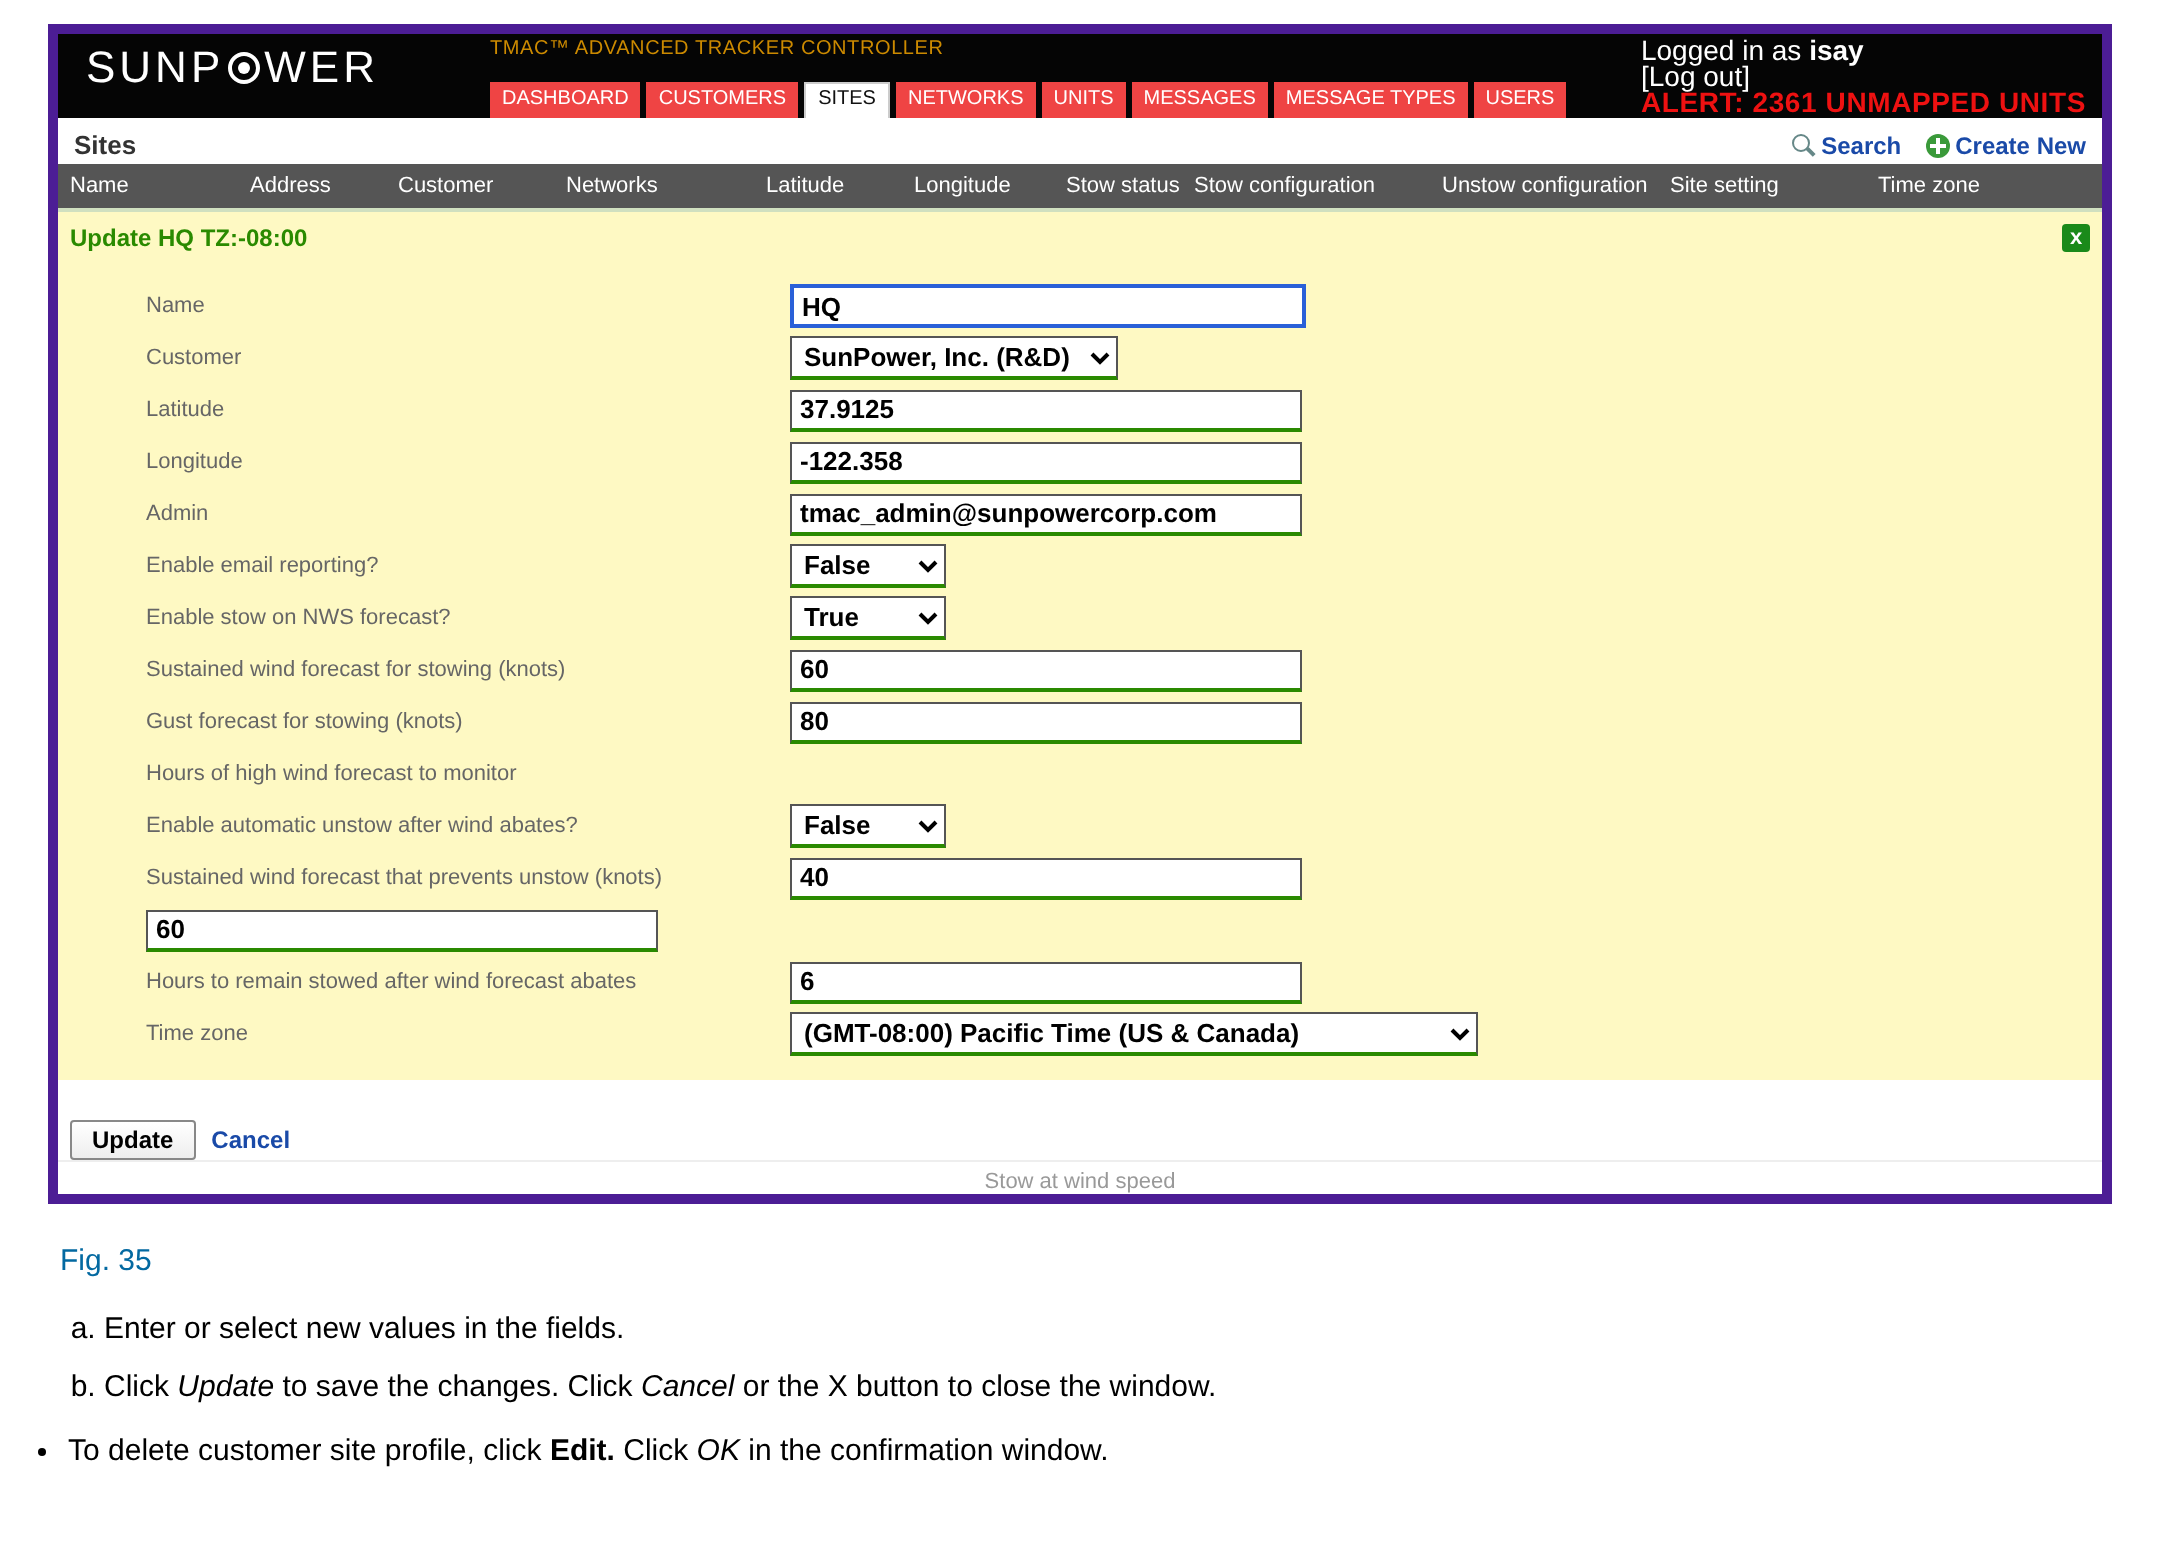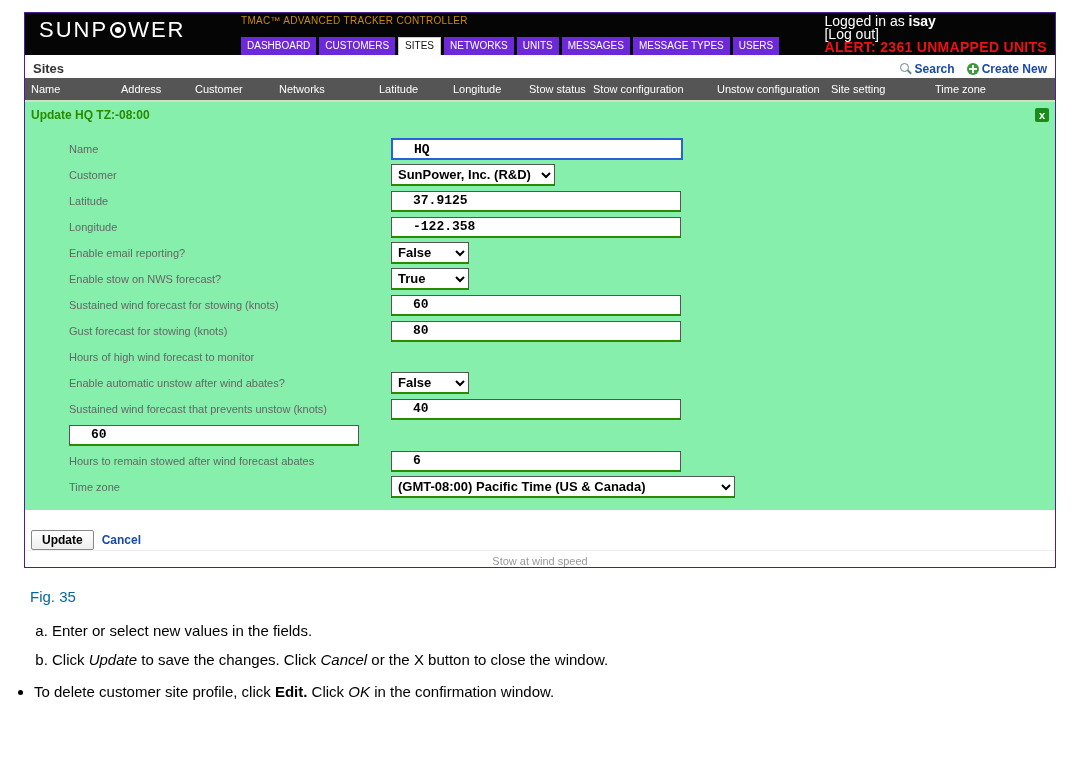--- a/index.html
+++ b/index.html
@@ -8,21 +8,21 @@
     font-size: 12px;
     background: #fff;
     color: #000;
   }
   .page {
     width: 1080px;
     margin: 0 auto;
   }
   .app-frame {
     margin: 12px 24px 12px 24px;
-    border: 1px solid #4c1d95;
+    border: 5px solid #4c1d95;
     background: #fff;
   }
   .top-black {
     background: #050505;
     color: #fff;
     display: flex;
     align-items: flex-start;
     position: relative;
     height: 42px;
   }
@@ -78,21 +78,21 @@
     letter-spacing: 0.3px;
   }
   .nav-tabs {
     position: absolute;
     bottom: 0;
     left: 216px;
     display: flex;
     gap: 3px;
   }
   .nav-tabs .tab {
-    background: #6d28d9;
+    background: #ef4444;
     color: #fff;
     font-size: 10px;
     font-family: Verdana, sans-serif;
     padding: 2px 6px 2px 6px;
     border: none;
     cursor: pointer;
     line-height: 14px;
   }
   .nav-tabs .tab.active {
     background: #fff;
@@ -152,21 +152,21 @@
     font-size: 11px;
     display: flex;
     padding: 4px 0 4px 6px;
     font-family: Arial, sans-serif;
   }
   .col-header div {
     padding-right: 4px;
     line-height: 14px;
   }
   .form-panel {
-    background: #86efac;
+    background: #fef9c3;
     border-top: 2px solid #d0e0c0;
     position: relative;
     padding: 0 0 10px 0;
   }
   .form-title {
     color: #2a8a00;
     font-weight: bold;
     font-size: 12px;
     padding: 6px 6px 14px 6px;
   }
@@ -198,22 +198,22 @@
     font-family: Verdana, sans-serif;
     padding-right: 6px;
   }
   .form-row input[type=text] {
     width: 246px;
     height: 18px;
     border: 1px solid #555;
     border-bottom: 2px solid #2a8a00;
     font-size: 13px;
     font-weight: bold;
-    padding: 0 21px;
-    font-family: Liberation Mono, monospace;
+    padding: 0 4px;
+    font-family: Liberation Sans, sans-serif;
   }
   .form-row select {
     height: 22px;
     border: 1px solid #555;
     border-bottom: 2px solid #2a8a00;
     font-size: 13px;
     font-weight: bold;
     padding: 0 2px;
     font-family: Arial;
     background: #fff;
@@ -360,20 +360,24 @@
             <div class="flabel">Customer</div>
             <select class="sel-med"><option>SunPower, Inc. (R&amp;D)</option></select>
           </div>
           <div class="form-row">
             <div class="flabel">Latitude</div>
             <input type="text" value="37.9125" style="">
           </div>
           <div class="form-row">
             <div class="flabel">Longitude</div>
             <input type="text" value="-122.358" style="">
+          </div>
+          <div class="form-row">
+            <div class="flabel">Admin</div>
+            <input type="text" value="tmac_admin@sunpowercorp.com" style="">
           </div>
           <div class="form-row">
             <div class="flabel">Enable email reporting?</div>
             <select class="sel-small"><option>False</option></select>
           </div>
           <div class="form-row">
             <div class="flabel">Enable stow on NWS forecast?</div>
             <select class="sel-small"><option>True</option></select>
           </div>
           <div class="form-row">

